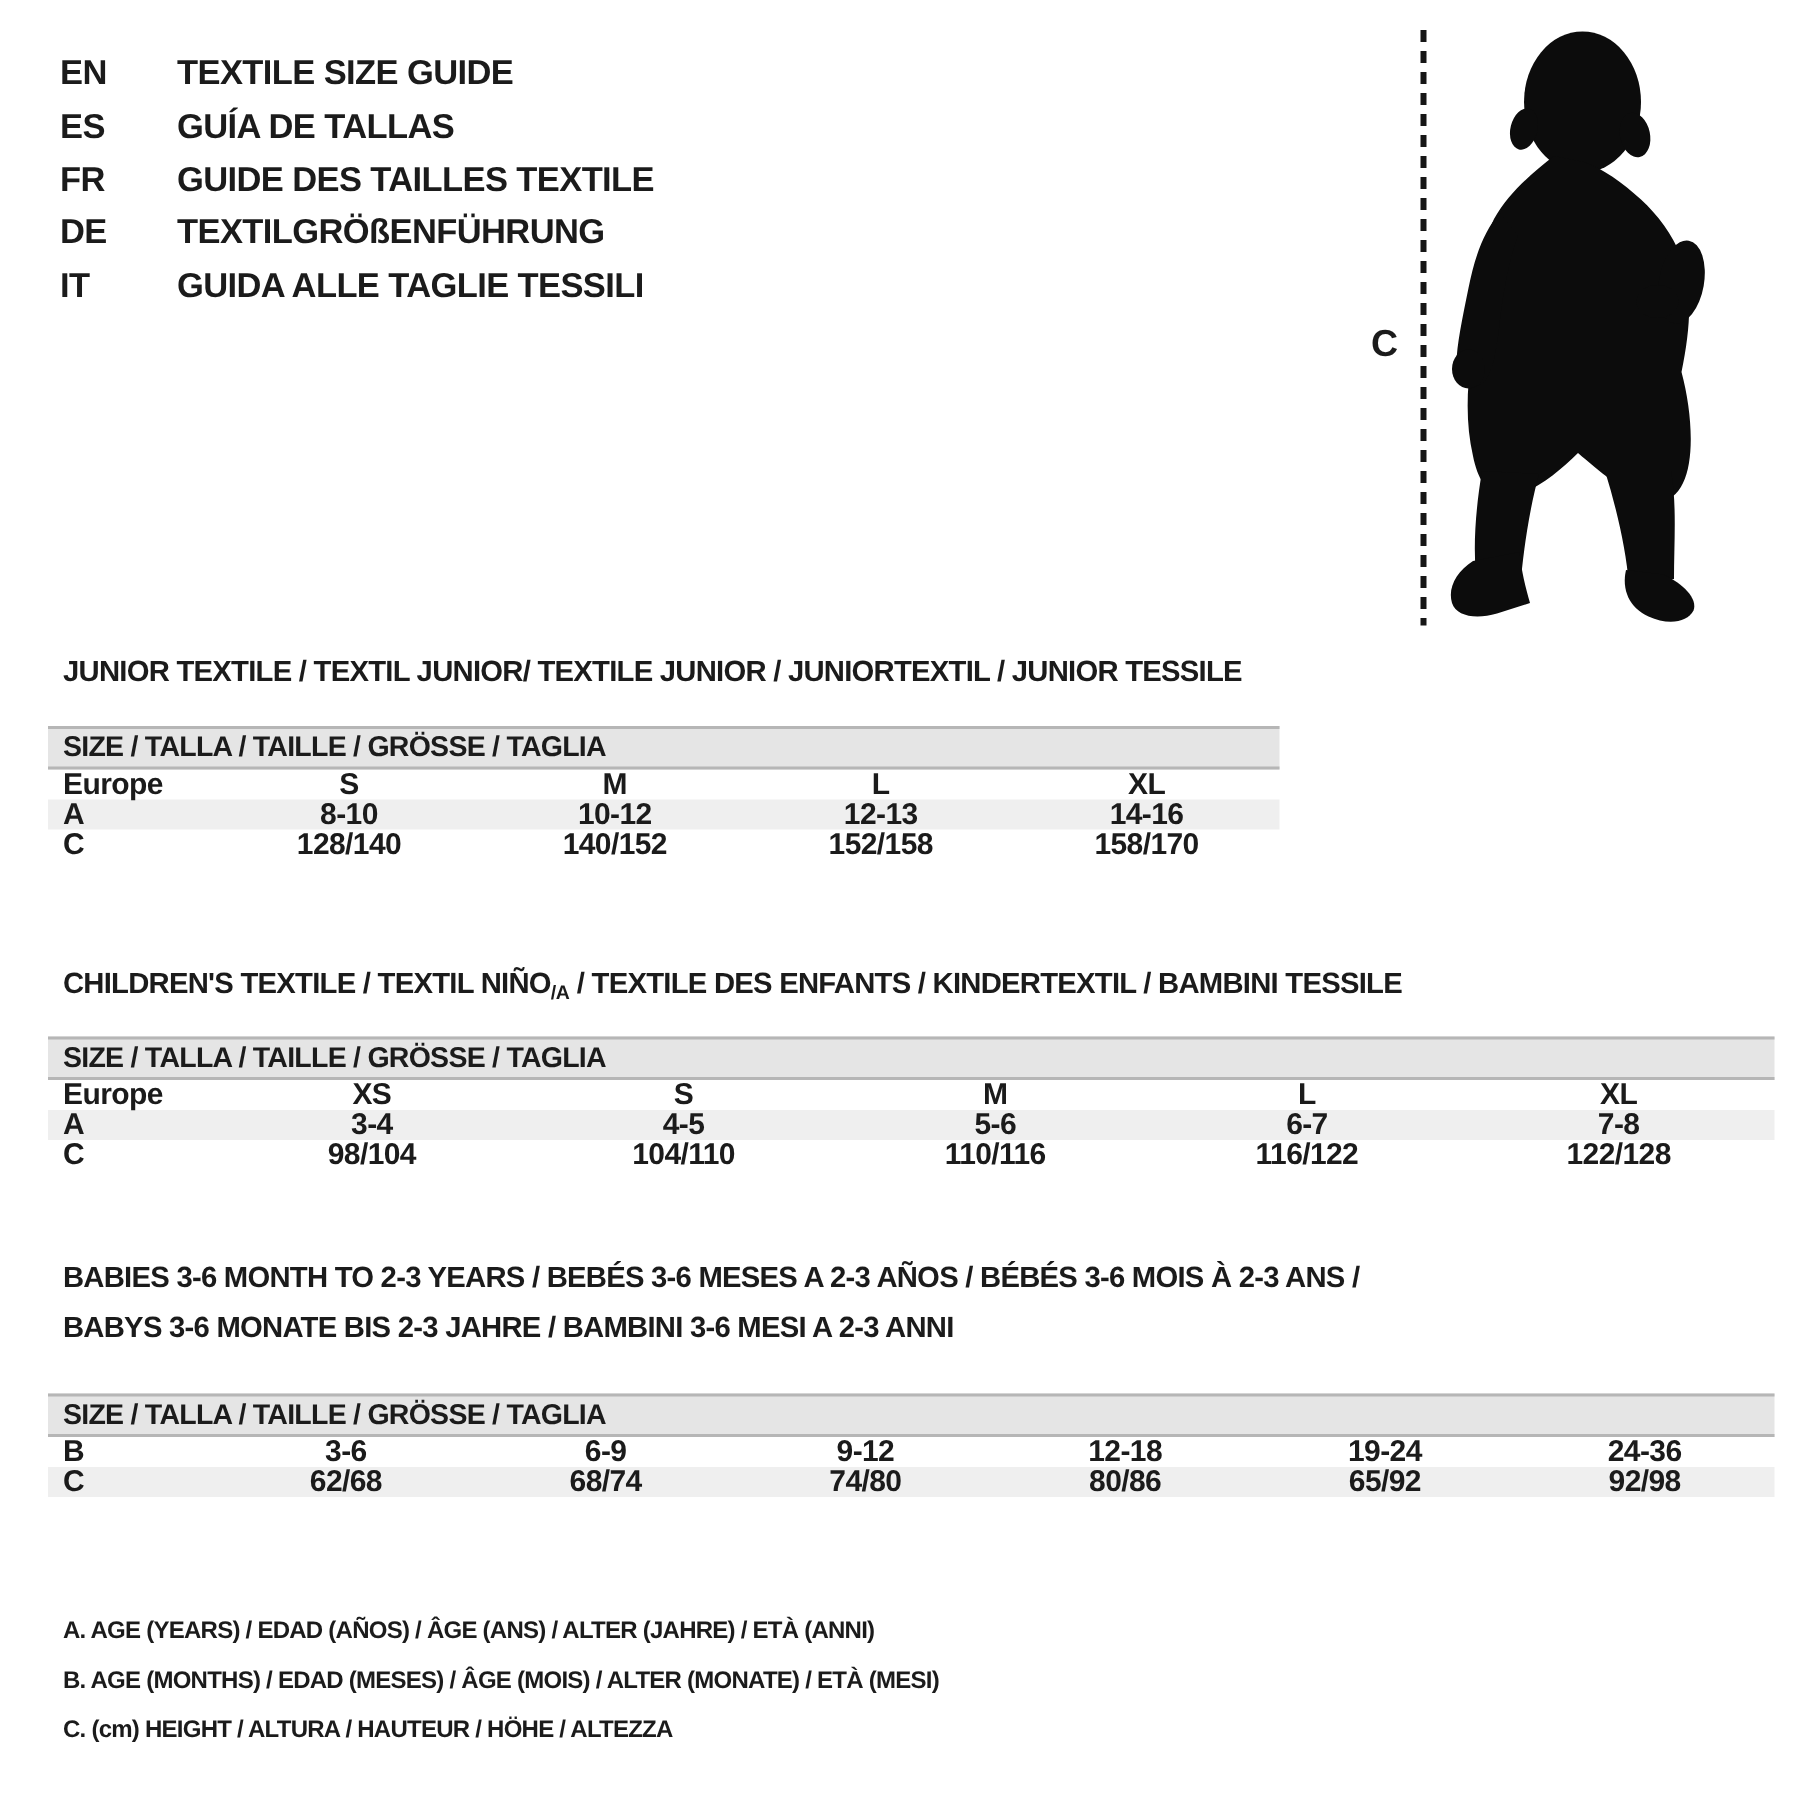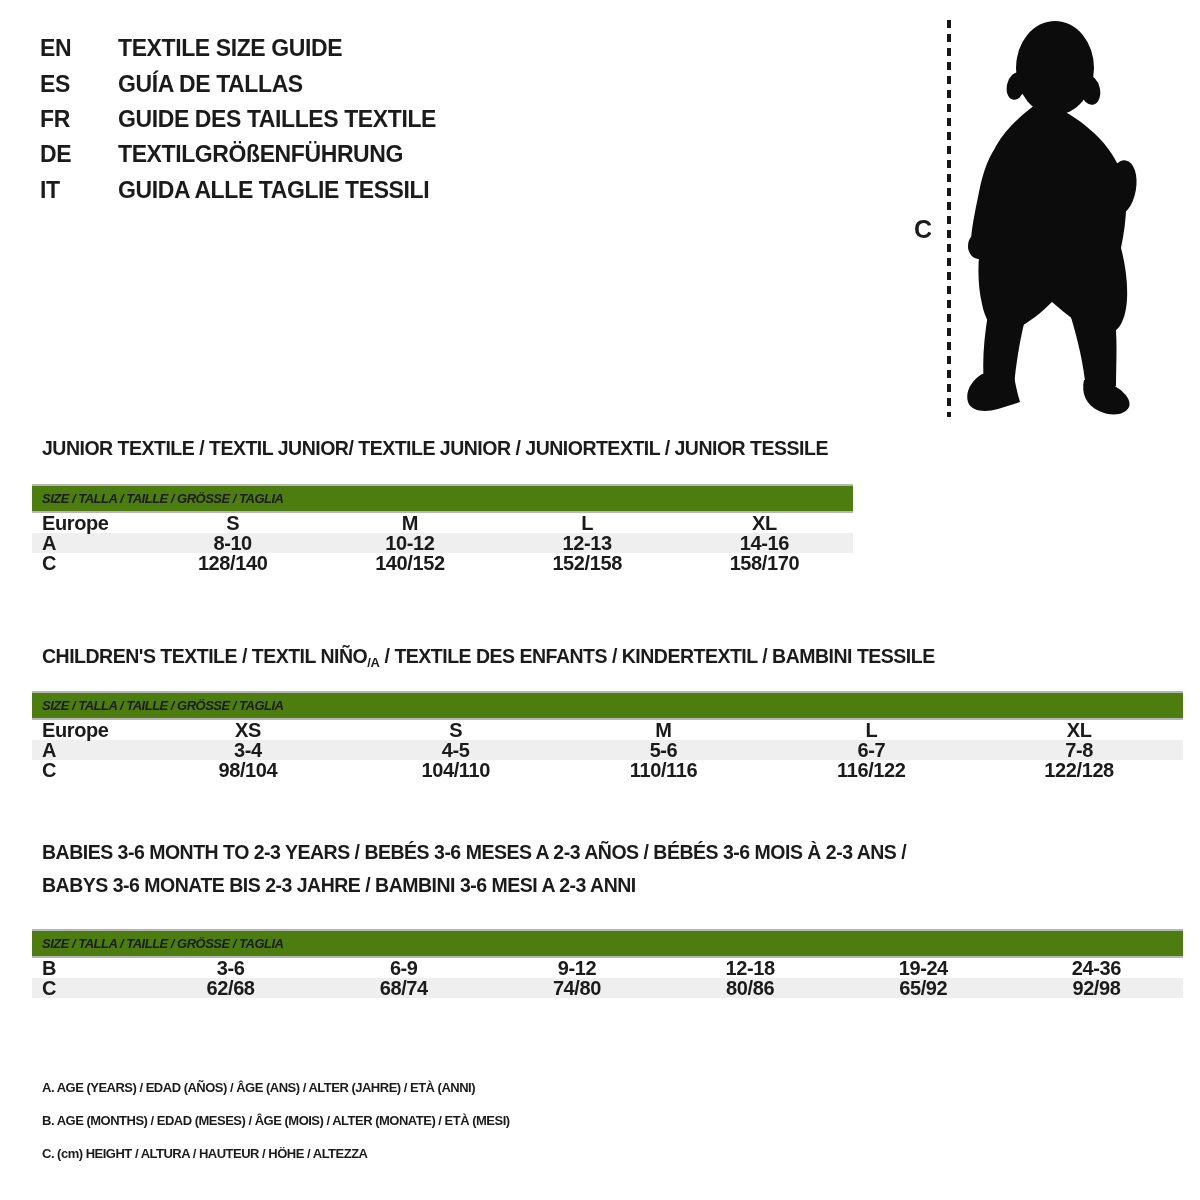--- a/index.html
+++ b/index.html
@@ -26,32 +26,32 @@
   .silhouette{left:958px;top:16px;}
 
   
   .sec-title{left:42px;font-size:19.5px;letter-spacing:-0.5px;white-space:nowrap;}
   .sec-title .sub{font-size:13px;vertical-align:-4px;letter-spacing:-0.3px;}
   .two-line{line-height:33px;}
 
   
   .tbl{left:32px;}
   .size-bar{
-    background:#4d7c0f;border-top:2px solid #b6b6b6;border-bottom:2px solid #b6b6b6;
-    height:25px;line-height:25px;padding-left:10px;font-size:13px;letter-spacing:-0.5px;font-style:italic;
+    background:#e5e5e5;border-top:2px solid #b6b6b6;border-bottom:2px solid #b6b6b6;
+    height:25px;line-height:25px;padding-left:10px;font-size:19px;letter-spacing:-0.5px;
   }
   .row{display:flex;height:20px;align-items:center;font-size:20px;letter-spacing:-0.4px;}
   .row .lbl{width:112px;padding-left:10px;box-sizing:border-box;}
   .row .c{flex:1;text-align:center;}
   .shaded{background:#efefef;}
   .w-junior{width:821px;}
   .w-wide{width:1151px;}
 
   
-  .legend{left:42px;top:1071px;font-size:13px;letter-spacing:-0.5px;line-height:33px;}
+  .legend{left:42px;top:1071px;font-size:16px;letter-spacing:-0.5px;line-height:33px;}
   .legend div{white-space:nowrap;}
 </style>
 </head>
 <body>
 
 <div class="abs lang-list">
   <div class="lang-row">
     <span class="lang-code">EN</span>
     <span class="lang-label">TEXTILE SIZE GUIDE</span>
   </div>

